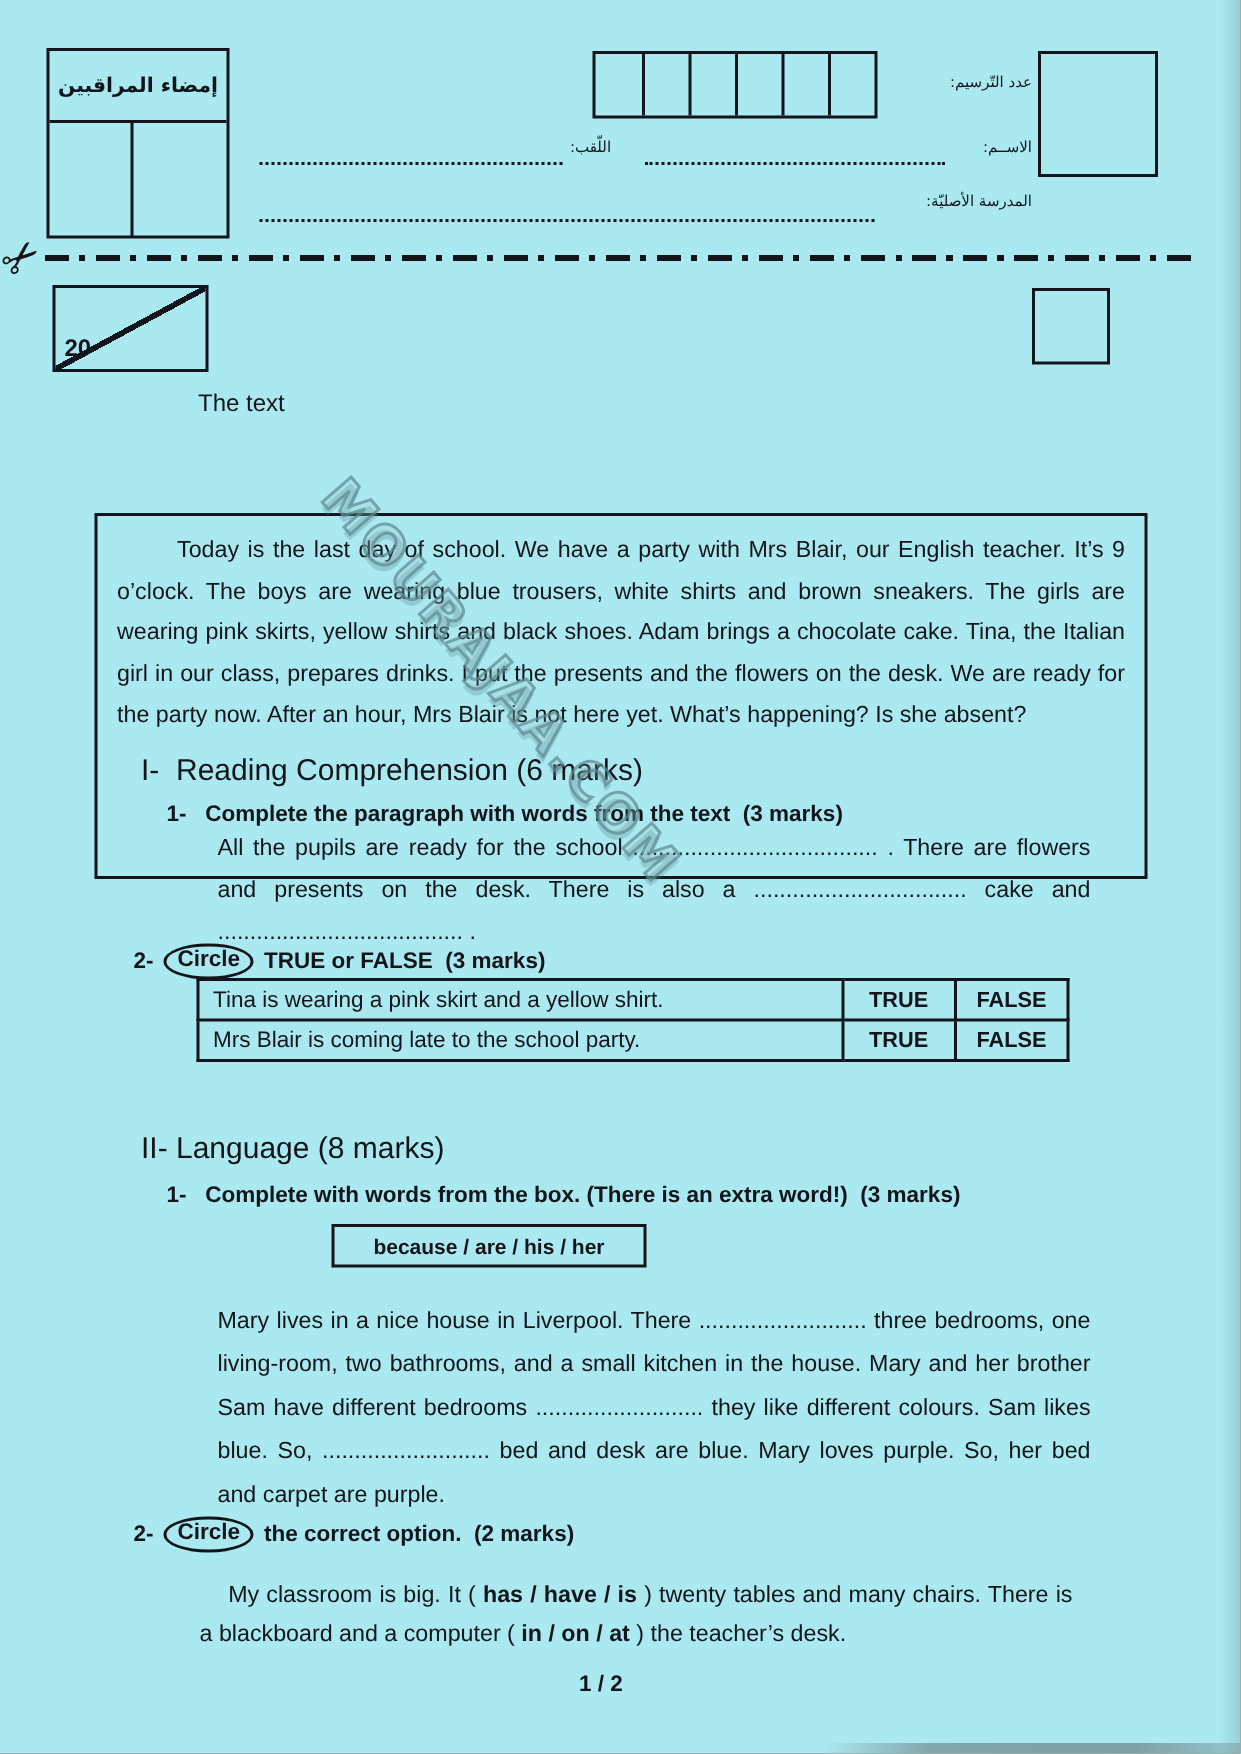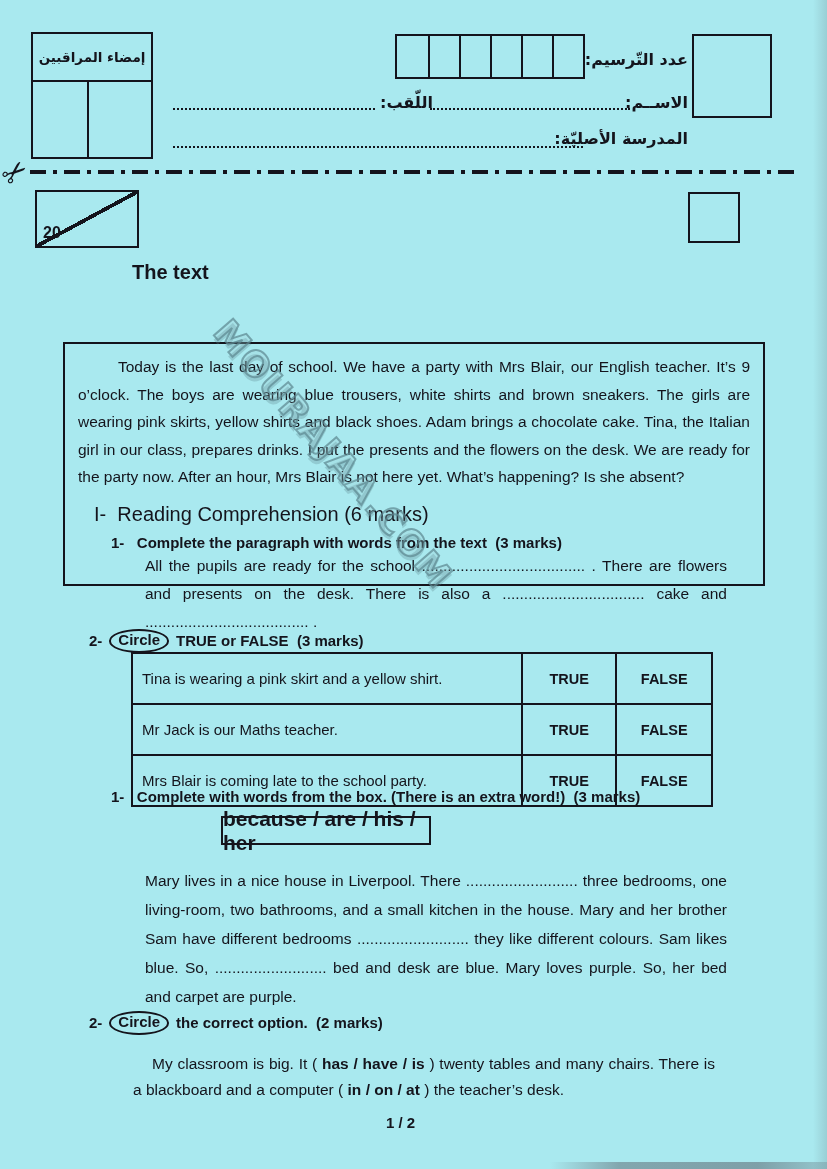--- a/index.html
+++ b/index.html
@@ -19,21 +19,21 @@
     font-family:"DejaVu Sans",sans-serif;font-weight:bold;font-size:13.5px;direction:rtl;}
   .sup-cells{display:flex;height:76px;}
   .sup-cell-l{width:46%;border-right:2.5px solid #14141c;}
   .sup-cell-r{flex:1;}
   .grid6{position:absolute;left:395px;top:34px;width:190px;height:45px;border:2.5px solid #14141c;
     box-sizing:border-box;display:grid;grid-template-columns:repeat(6,1fr);}
   .grid6 .cell{border-left:2.5px solid #14141c;}
   .grid6 .cell:first-child{border-left:none;}
   .regbox{position:absolute;left:692px;top:34px;width:80px;height:84px;border:2.5px solid #14141c;box-sizing:border-box;}
   .smallbox{position:absolute;left:688px;top:192px;width:52px;height:51px;border:2.5px solid #14141c;box-sizing:border-box;}
-  .arlabel{position:absolute;direction:rtl;font-family:"DejaVu Sans",sans-serif;font-weight:bold;font-size:16px;white-space:nowrap;}
+  .arlabel{position:absolute;direction:rtl;font-family:"DejaVu Sans",sans-serif;font-weight:normal;font-size:10px;white-space:nowrap;}
   .lbl-reg{right:139px;top:50px;}
   .lbl-name{right:139px;top:93px;}
   .lbl-surname{left:380px;top:93px;}
   .lbl-school{right:139px;top:129px;}
   .dots{position:absolute;height:10px;border-bottom:2.5px dotted #14141c;}
   .dots-name{left:430px;top:98px;width:200px;}
   .dots-surname{left:173px;top:98px;width:202px;}
   .dots-school{left:173px;top:136px;width:410px;}
   .scissors{position:absolute;left:2px;top:155px;font-size:30px;transform:rotate(-40deg);color:#14141c;}
   .cutline{position:absolute;left:30px;top:170px;width:770px;height:4px;
@@ -41,36 +41,36 @@
   .scorebox{position:absolute;left:35px;top:190px;width:104px;height:58px;border:2.5px solid #14141c;box-sizing:border-box;
     background:linear-gradient(to bottom right,transparent 48%,#14141c 48%,#14141c 52%,transparent 52%);}
   .scorebox .num{position:absolute;left:6px;bottom:4px;font-weight:bold;font-size:16px;}
   
   .watermark{position:absolute;left:236px;top:312px;z-index:40;pointer-events:none;
     transform:rotate(49deg);transform-origin:0 0;
     font-family:"DejaVu Sans",sans-serif;font-weight:bold;font-size:35px;letter-spacing:2px;
     color:rgba(150,190,196,0.18);-webkit-text-stroke:2px rgba(92,136,144,0.7);
     text-shadow:3px 3px 0 rgba(92,136,144,0.3);}
   
-  .the-text{position:absolute;left:132px;top:261px;font-weight:bold;font-size:20px;}
+  .the-text{position:absolute;left:132px;top:261px;font-weight:normal;font-size:16px;}
   .passage{position:absolute;left:63px;top:294px;width:702px;height:244px;border:2px solid #14141c;
     box-sizing:border-box;padding:9px 13px 6px 13px;font-size:15.5px;line-height:27.5px;text-align:justify;margin-top:48px;}
   .passage p{margin:0;}
   .passage p.first{text-indent:40px;}
   .sec-title{position:absolute;font-weight:normal;font-size:20px;white-space:pre-wrap;}
   .instr{position:absolute;font-weight:bold;font-size:15px;white-space:pre-wrap;}
   .fillpara{position:absolute;left:133px;width:582px;font-size:15.5px;line-height:28px;text-align:justify;word-break:break-word;margin-left:12px;}
   .qhead{position:absolute;display:flex;align-items:center;gap:7px;font-weight:bold;font-size:15px;}
   .circled{display:inline-block;border:2px solid #14141c;border-radius:50%;padding:1px 7px 2px 7px;line-height:1.1;}
   .tf-table{position:absolute;left:131px;top:652px;width:582px;border-collapse:collapse;}
-  .tf-table td{border:2px solid #14141c;height:25px;font-size:15px;padding:12px;}
+  .tf-table td{border:2px solid #14141c;height:25px;font-size:15px;padding:0;}
   .tf-table td.stmt{width:428px;padding-left:9px;}
   .tf-table td.tf{width:74px;text-align:center;font-weight:bold;font-size:14.5px;}
   .wordbox{position:absolute;left:221px;top:816px;width:210px;height:29px;border:2px solid #14141c;box-sizing:border-box;
-    display:flex;align-items:center;justify-content:center;font-weight:bold;font-size:21px;}
+    display:flex;align-items:center;justify-content:center;font-weight:bold;font-size:14px;}
   .optline{position:absolute;left:133px;width:582px;font-size:15.5px;line-height:26.5px;text-align:justify;white-space:pre-wrap;}
   .optline .b{font-weight:bold;}
   .pagenum{position:absolute;left:386px;top:1114px;font-weight:bold;font-size:15px;}
 </style>
 </head>
 <body>
 
 <div class="paper">
 
   <div class="sup-box">
@@ -126,32 +126,28 @@
   </div>
 
   <table class="tf-table">
     <tbody>
         <tr>
       <td class="stmt">Tina is wearing a pink skirt and a yellow shirt.</td>
       <td class="tf">TRUE</td>
       <td class="tf">FALSE</td>
     </tr>
     <tr>
-      <td class="stmt">Mr Jack is our Maths teacher.</td>
-      <td class="tf">TRUE</td>
-      <td class="tf">FALSE</td>
-    </tr>
-    <tr>
       <td class="stmt">Mrs Blair is coming late to the school party.</td>
       <td class="tf">TRUE</td>
       <td class="tf">FALSE</td>
     </tr>
   </tbody>
     </table>
 
+  <div class="sec-title" style="left:94px;top:755px;">II- Language (8 marks)</div>
   <div class="instr" style="left:111px;top:788px;">1-   Complete with words from the box. (There is an extra word!)  (3 marks)</div>
   <div class="wordbox">because / are / his / her</div>
   <div class="fillpara" style="top:866px;line-height:29px;">Mary lives in a nice house in Liverpool. There .......................... three bedrooms, one living-room, two bathrooms, and a small kitchen in the house. Mary and her brother Sam have different bedrooms .......................... they like different colours. Sam likes blue. So, .......................... bed and desk are blue. Mary loves purple. So, her bed and carpet are purple.</div>
 
   <div class="qhead" style="left:89px;top:1011px;">
     <span>2-</span>
     <span class="circled">Circle</span>
     <span style="white-space:pre-wrap;text-align:right;">the correct option.  (2 marks)</span>
   </div>
   <div class="optline" style="top:1024px;">

